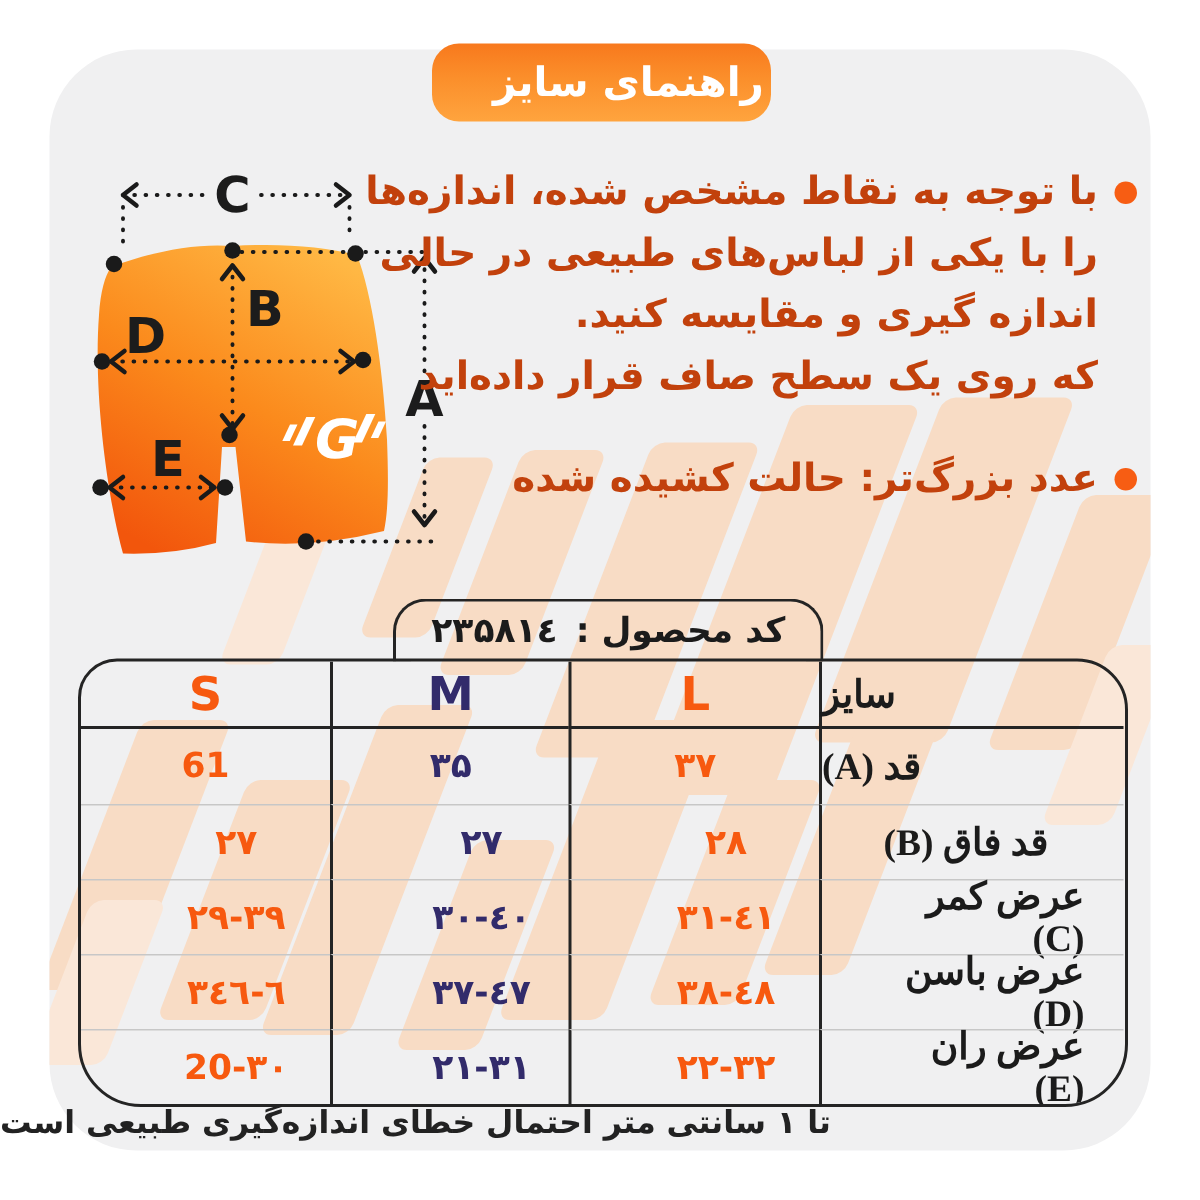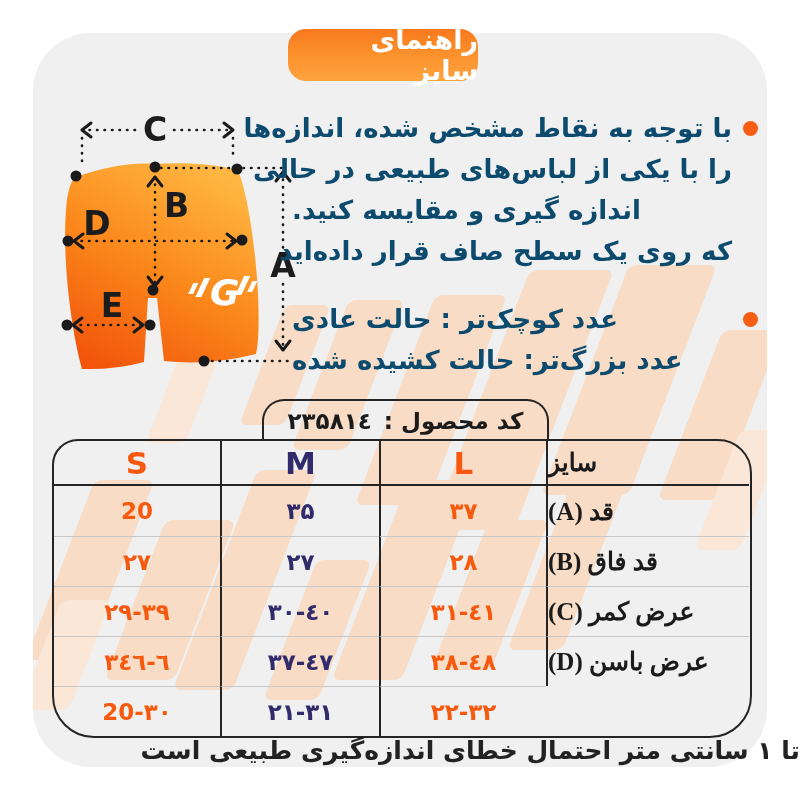--- a/index.html
+++ b/index.html
@@ -8,58 +8,58 @@
 
   
   .panel { position:absolute; left:33px; top:33px; width:734px; height:734px;
            background:#f0f0f1; border-radius:58px; overflow:hidden; }
 
   
   .wm { position:absolute; background:#f8dcc5; border-radius:8px; transform:skewX(-21deg); }
   .wm.lt { background:#fae7d8; }
 
   
-  .badge { position:absolute; left:288px; top:29px; width:190px; height:52px; z-index:6;
+  .badge { position:absolute; left:288px; top:29px; width:226px; height:52px; z-index:6;
            background:linear-gradient(180deg,#f8791d 0%,#fb8f2b 45%,#ffa43e 100%);
            border-radius:18px; display:flex; align-items:center; justify-content:center;padding-left:36px; }
   .badge span { color:#ffffff; font-size:27px; font-weight:bold; direction:rtl; }
 
   
   .bullets { position:absolute; right:68px; top:108px; width:440px; z-index:4;
-             direction:rtl; text-align:left; color:#0c4a6e; }
+             direction:rtl; text-align:right; color:#c2410c; }
   .bullet-block { position:relative; margin-bottom:27px; }
   .bullet-block .dot { position:absolute; right:-26px; top:13px; width:15px; height:15px;
                        border-radius:50%; background:#f75d13; }
   .bullet-block .ln { font-size:26px; font-weight:bold; line-height:41px; white-space:nowrap; }
 
   
   .codebox { position:absolute; left:262px; top:399px; width:287px; height:42px; z-index:4;
              border:2.5px solid #242424; border-bottom:none; border-radius:22px 22px 0 0;
              display:flex; direction:rtl; align-items:center; justify-content:center; gap:12px;
              font-size:23px; font-weight:bold; color:#1b1b1b; }
 
   
   .size-table { position:absolute; left:52px; top:439px; width:700px; z-index:4;
                 border:2.5px solid #242424; border-radius:26px 34px 42px 42px;
                 display:grid; grid-template-columns:166px 159px 167px 203px;
                 grid-template-rows:45px 50px 50px 50px 50px 50px; overflow:hidden; background:transparent; }
   .cell { display:flex; align-items:center; justify-content:center; }
   .bl { border-left:2.5px solid #242424; }
   .hdr { border-bottom:2.5px solid #242424; font-weight:bold; }
-  .rt { border-top:1.5px solid #c7c7c7; }
+  .rt { border-top:1.5px solid #c7c7c7;padding-left:41px; }
   .h-sml { font-size:31px; }
   .c-orange { color:#f7590f; }
   .c-navy { color:#322b6b; }
   .val { font-size:23px; font-weight:bold; direction:ltr; }
   .rowlabel, .h-size { justify-content:flex-end; padding-right:26px; direction:rtl;
                        font-size:25px; font-weight:bold; color:#1b1b1b;font-family:Liberation Serif, serif; }
 
   
-  .footer { position:absolute; left:0; top:736px; width:800px; z-index:4; text-align:right;
-            direction:rtl; font-size:25px; font-weight:600; color:#222222; }
+  .footer { position:absolute; left:0; top:736px; width:800px; z-index:4; text-align:left;
+            direction:rtl; font-size:21px; font-weight:600; color:#222222; }
 
   
   .diagram { position:absolute; left:40px; top:98px; width:270px; height:348px; z-index:4; }
   svg text.dim { font-family:"DejaVu Sans", sans-serif; font-weight:bold; font-size:33px; fill:#1c1c1c; }
 </style>
 </head>
 <body>
 
 <div class="stage">
 
@@ -171,37 +171,36 @@
   <div class="bullets">
     <div class="bullet-block">
       <span class="dot"></span>
       <div class="ln">با توجه به نقاط مشخص شده، اندازه‌ها</div>
       <div class="ln">را با یکی از لباس‌های طبیعی در حالی</div>
       <div class="ln">اندازه گیری و مقایسه کنید.</div>
       <div class="ln">که روی یک سطح صاف قرار داده‌اید</div>
     </div>
     <div class="bullet-block">
       <span class="dot"></span>
-      <div class="ln">عدد کوچک‌تر : حالت عادی</div>
       <div class="ln">عدد بزرگ‌تر: حالت کشیده شده</div>
     </div>
   </div>
 
   <div class="codebox">
     <span>کد محصول :</span>
     <span>۲۳۵۸۱٤</span>
   </div>
 
   <div class="size-table">
     <div class="cell hdr h-sml c-orange">S</div>
     <div class="cell hdr h-sml c-navy bl">M</div>
     <div class="cell hdr h-sml c-orange bl">L</div>
     <div class="cell hdr h-size bl">سایز</div>
 
-    <div class="cell val c-orange">20</div>
+    <div class="cell val c-orange">61</div>
     <div class="cell val c-navy bl">۳۵</div>
     <div class="cell val c-orange bl">۳۷</div>
     <div class="cell rowlabel bl">قد (A)</div>
 
     <div class="cell val c-orange rt">۲۷</div>
     <div class="cell val c-navy bl rt">۲۷</div>
     <div class="cell val c-orange bl rt">۲۸</div>
     <div class="cell rowlabel bl rt">قد فاق (B)</div>
 
     <div class="cell val c-orange rt">۲۹-۳۹</div>
@@ -210,17 +209,18 @@
     <div class="cell rowlabel bl rt">عرض کمر (C)</div>
 
     <div class="cell val c-orange rt">۳٦-٤٦</div>
     <div class="cell val c-navy bl rt">۳۷-٤۷</div>
     <div class="cell val c-orange bl rt">۳۸-٤۸</div>
     <div class="cell rowlabel bl rt">عرض باسن (D)</div>
 
     <div class="cell val c-orange rt">20-۳۰</div>
     <div class="cell val c-navy bl rt">۲۱-۳۱</div>
     <div class="cell val c-orange bl rt">۲۲-۳۲</div>
+    <div class="cell rowlabel bl rt">عرض ران (E)</div>
   </div>
 
   <div class="footer">تا ۱ سانتی متر احتمال خطای اندازه‌گیری طبیعی است</div>
 
 </div>
 
 </body></html>

